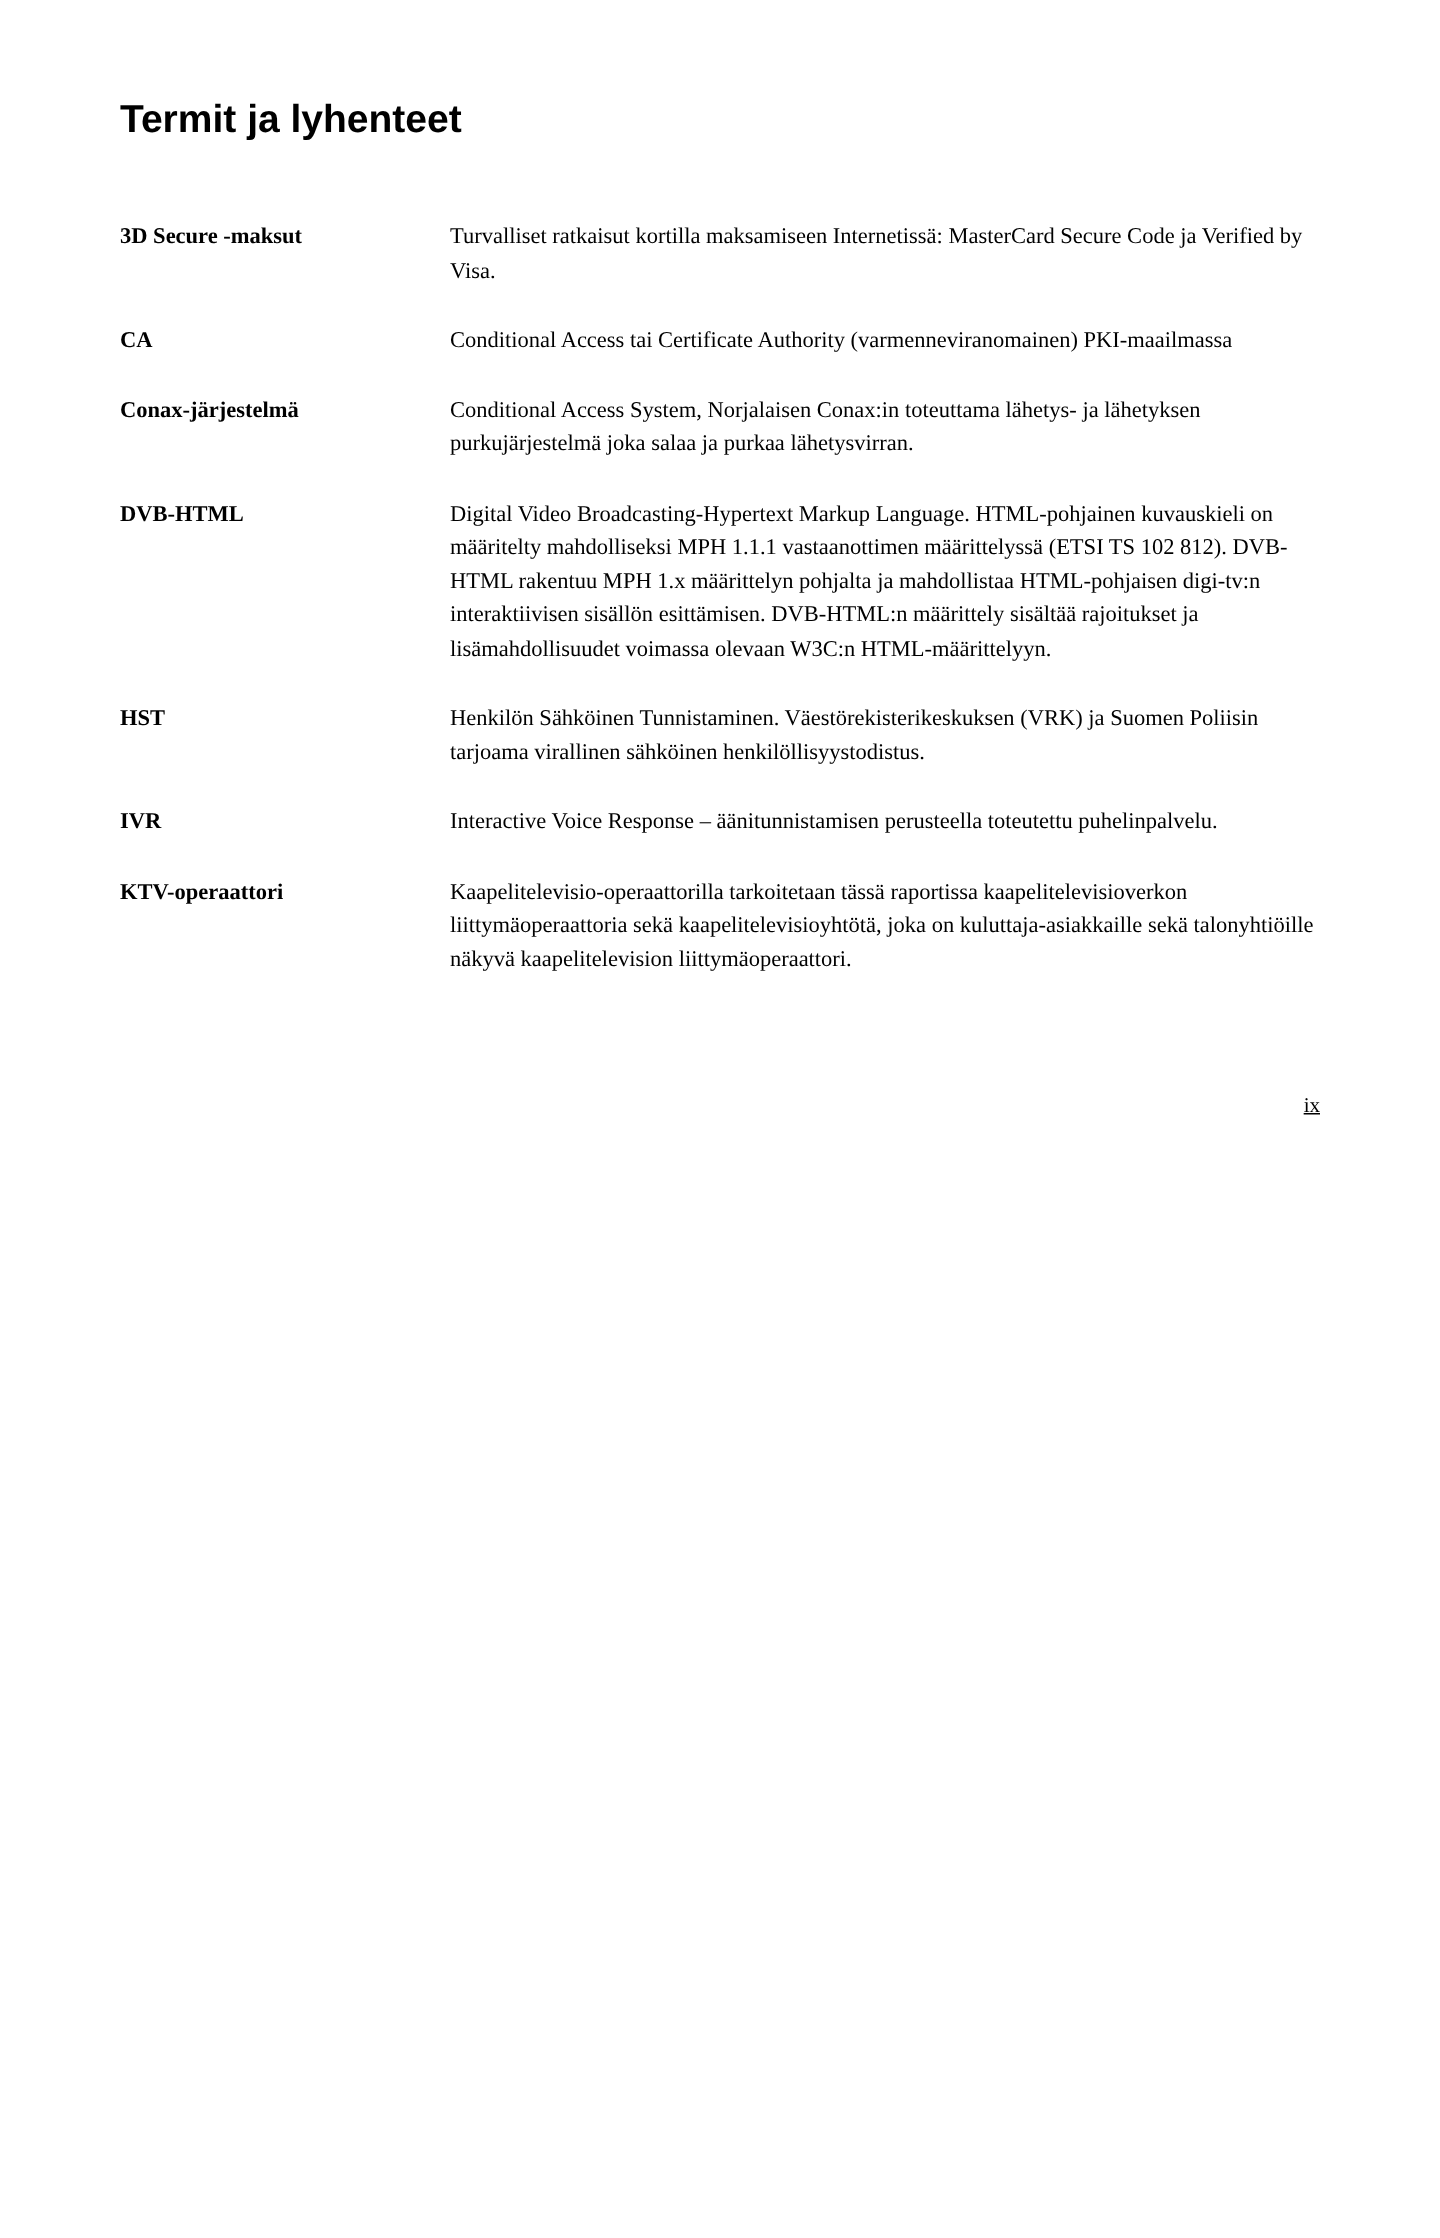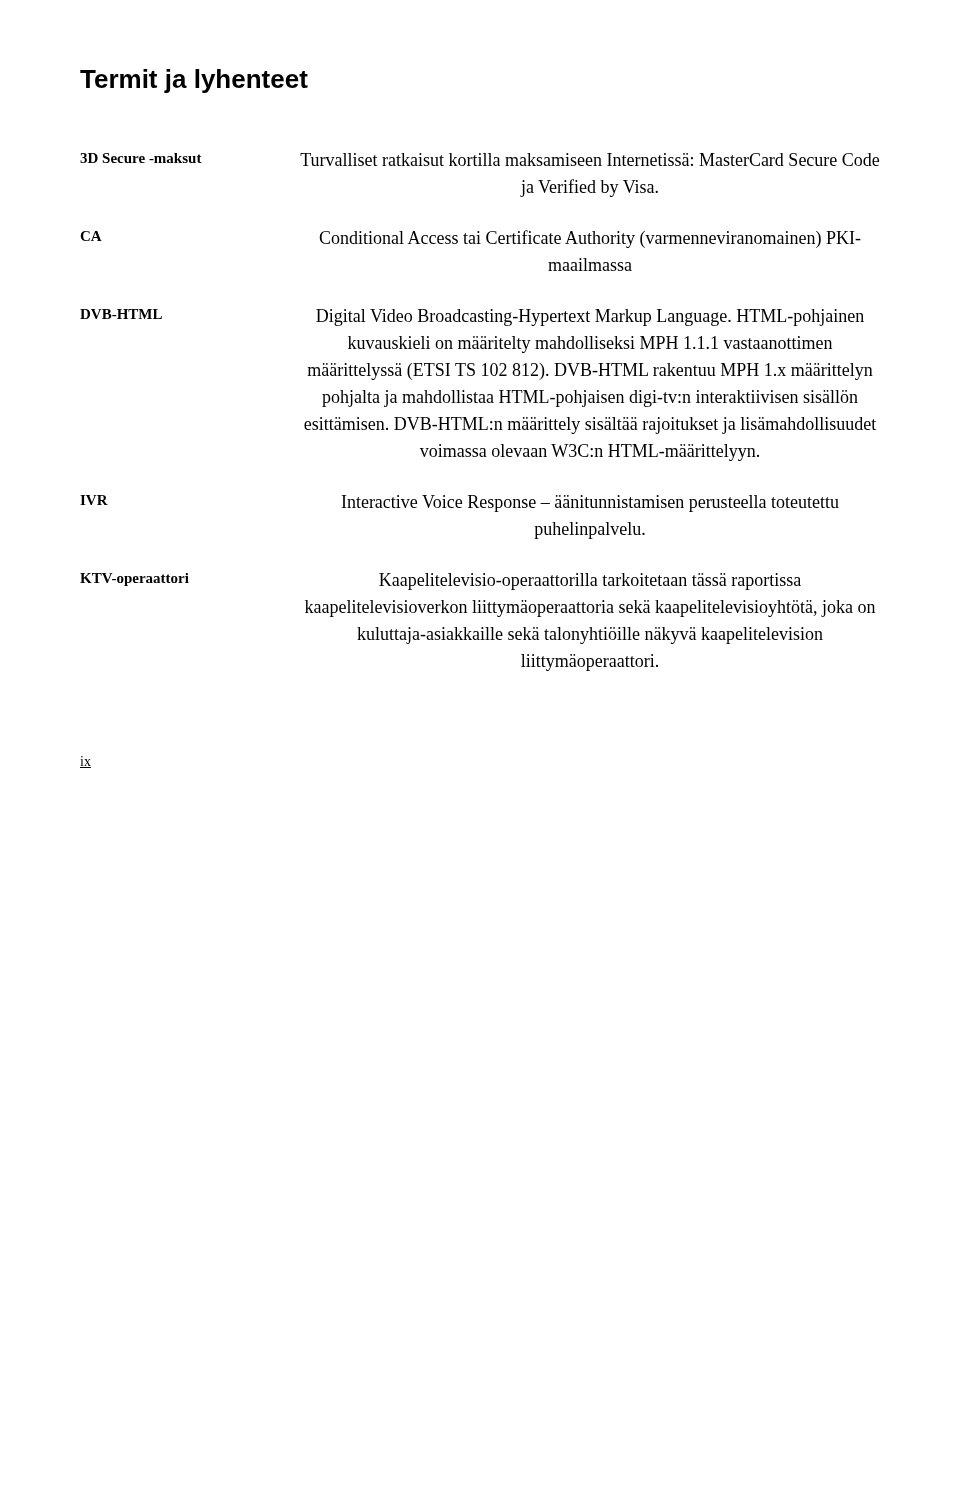--- a/index.html
+++ b/index.html
@@ -34,25 +34,24 @@
       padding: 8px 0 16px 0;
     }
     .term-col {
       width: 220px;
       min-width: 220px;
       font-weight: bold;
       padding-right: 30px;
       font-size: 15px;
     }
     .def-col {
-      font-size: 18px;
-      text-align: center;
+      font-size: 15px;
     }
     .page-footer {
-      text-align: left;
+      text-align: right;
       margin-top: 60px;
       font-size: 14px;
       text-decoration: underline;
     }
   </style>
 </head>
 <body>
 
 <h1>Termit ja lyhenteet</h1>
 
@@ -60,22 +59,30 @@
   <tbody id="glossary-body">
   <tr>
         <td class="term-col">3D Secure -maksut</td>
         <td class="def-col">Turvalliset ratkaisut kortilla maksamiseen Internetissä: MasterCard Secure Code ja Verified by Visa.</td>
       </tr>
       <tr>
         <td class="term-col">CA</td>
         <td class="def-col">Conditional Access tai Certificate Authority (varmenneviranomainen) PKI-maailmassa</td>
       </tr>
       <tr>
+        <td class="term-col">Conax-järjestelmä</td>
+        <td class="def-col">Conditional Access System, Norjalaisen Conax:in toteuttama lähetys- ja lähetyksen purkujärjestelmä joka salaa ja purkaa lähetysvirran.</td>
+      </tr>
+      <tr>
         <td class="term-col">DVB-HTML</td>
         <td class="def-col">Digital Video Broadcasting-Hypertext Markup Language. HTML-pohjainen kuvauskieli on määritelty mahdolliseksi MPH 1.1.1 vastaanottimen määrittelyssä (ETSI TS 102 812). DVB-HTML rakentuu MPH 1.x määrittelyn pohjalta ja mahdollistaa HTML-pohjaisen digi-tv:n interaktiivisen sisällön esittämisen. DVB-HTML:n määrittely sisältää rajoitukset ja lisämahdollisuudet voimassa olevaan W3C:n HTML-määrittelyyn.</td>
+      </tr>
+      <tr>
+        <td class="term-col">HST</td>
+        <td class="def-col">Henkilön Sähköinen Tunnistaminen. Väestörekisterikeskuksen (VRK) ja Suomen Poliisin tarjoama virallinen sähköinen henkilöllisyystodistus.</td>
       </tr>
       <tr>
         <td class="term-col">IVR</td>
         <td class="def-col">Interactive Voice Response – äänitunnistamisen perusteella toteutettu puhelinpalvelu.</td>
       </tr>
       <tr>
         <td class="term-col">KTV-operaattori</td>
         <td class="def-col">Kaapelitelevisio-operaattorilla tarkoitetaan tässä raportissa kaapelitelevisioverkon liittymäoperaattoria sekä kaapelitelevisioyhtötä, joka on kuluttaja-asiakkaille sekä talonyhtiöille näkyvä kaapelitelevision liittymäoperaattori.</td>
       </tr>
     </tbody>

